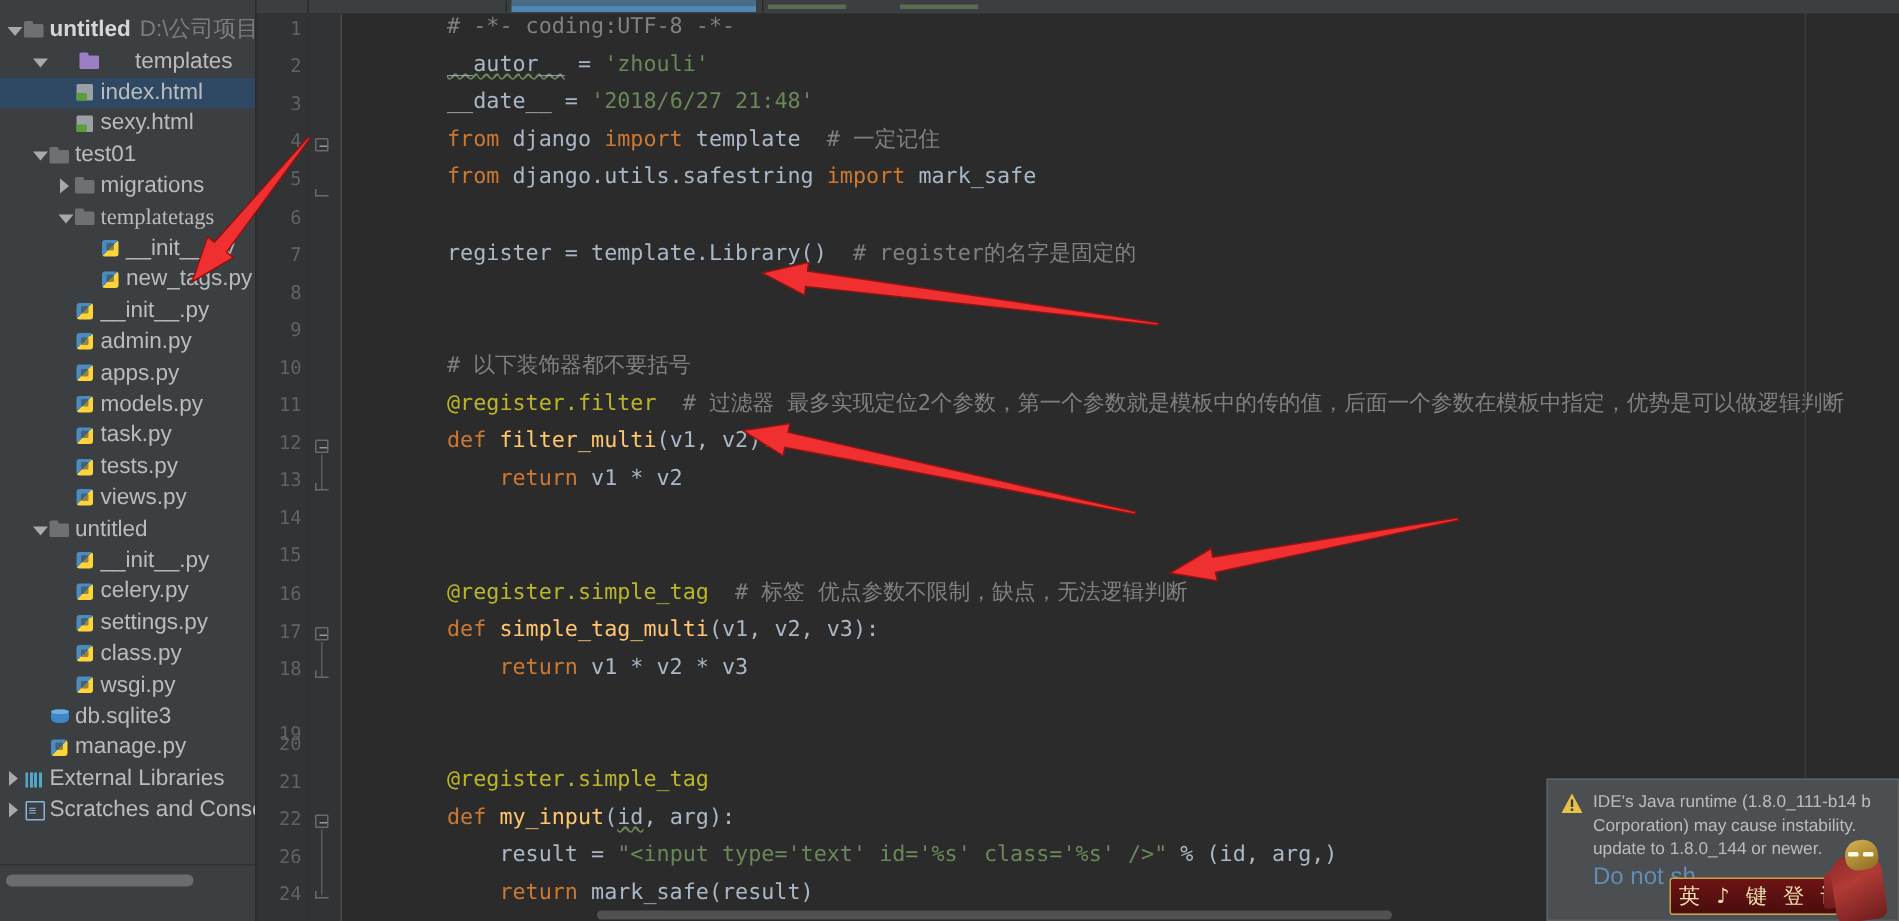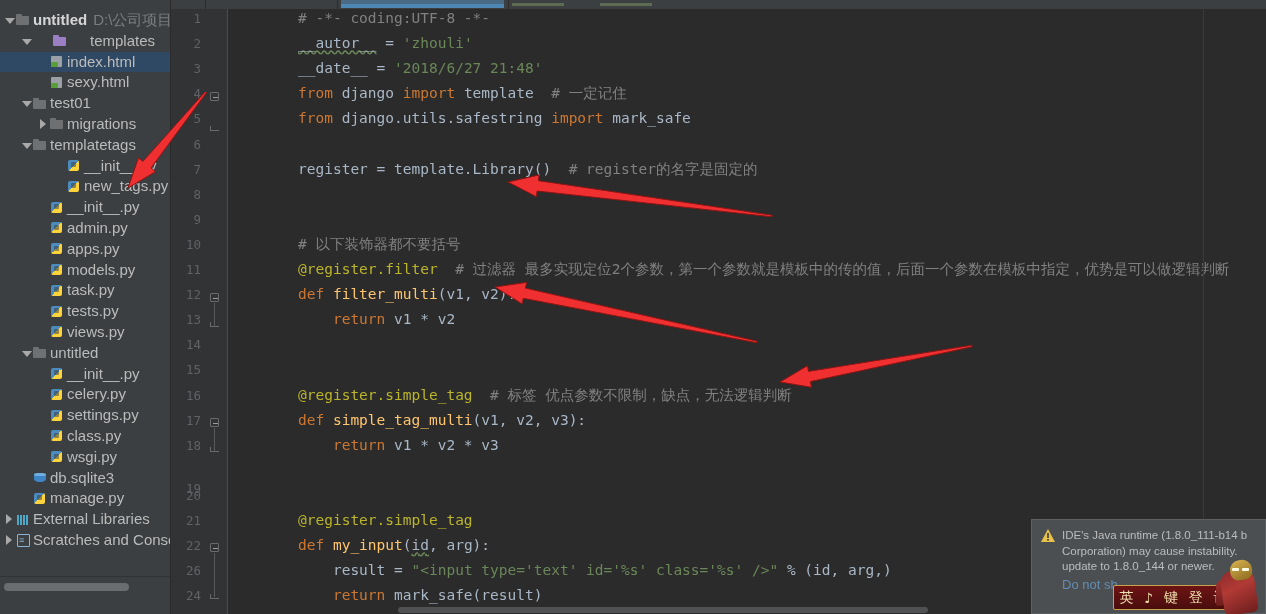--- a/index.html
+++ b/index.html
@@ -176,21 +176,21 @@
     padding:8px 8px 6px 8px; overflow:hidden;
   }
   .balloon .warn-ico {
     position:absolute; left:9px; top:9px; width:14px; height:13px;
   }
   .balloon .btxt {
     margin-left:22px; color:#bcbcbc; font-size:11.5px; line-height:15.5px;
     font-family:"Liberation Sans", sans-serif;
   }
   .balloon .blink {
-    margin-left:22px; margin-top:1px; color:#628cb5; font-size:13px;
+    margin-left:22px; margin-top:1px; color:#628cb5; font-size:16px;
     text-decoration:none; display:inline-block;
   }
 
   
   .ime {
     position:absolute; left:1113px; top:585px; width:121px; height:25px;
     background:linear-gradient(#6d1414,#4a0d0d);
     border:1px solid #c9a14a; border-radius:2px;
     display:flex; align-items:center; justify-content:space-around;
     color:#f0e0b0; font-size:14px; font-family:"DejaVu Sans", sans-serif;
@@ -260,21 +260,21 @@
         <div class="node" style="padding-left: 21px;">
           <span class="twisty open"></span>
           <span class="ico folder"></span>
           <span class="label">test01</span>
         </div>
         <div class="node" style="padding-left: 38px;">
           <span class="twisty closed"></span>
           <span class="ico folder"></span>
           <span class="label">migrations</span>
         </div>
-        <div class="node" style="padding-left: 21px;">
+        <div class="node" style="padding-left: 38px; font-family: Liberation Serif, serif;">
           <span class="twisty open"></span>
           <span class="ico folder"></span>
           <span class="label">templatetags</span>
         </div>
         <div class="node" style="padding-left: 55px;">
           <span class="twisty "></span>
           <span class="ico py"></span>
           <span class="label">__init__.py</span>
         </div>
         <div class="node" style="padding-left: 55px;">

